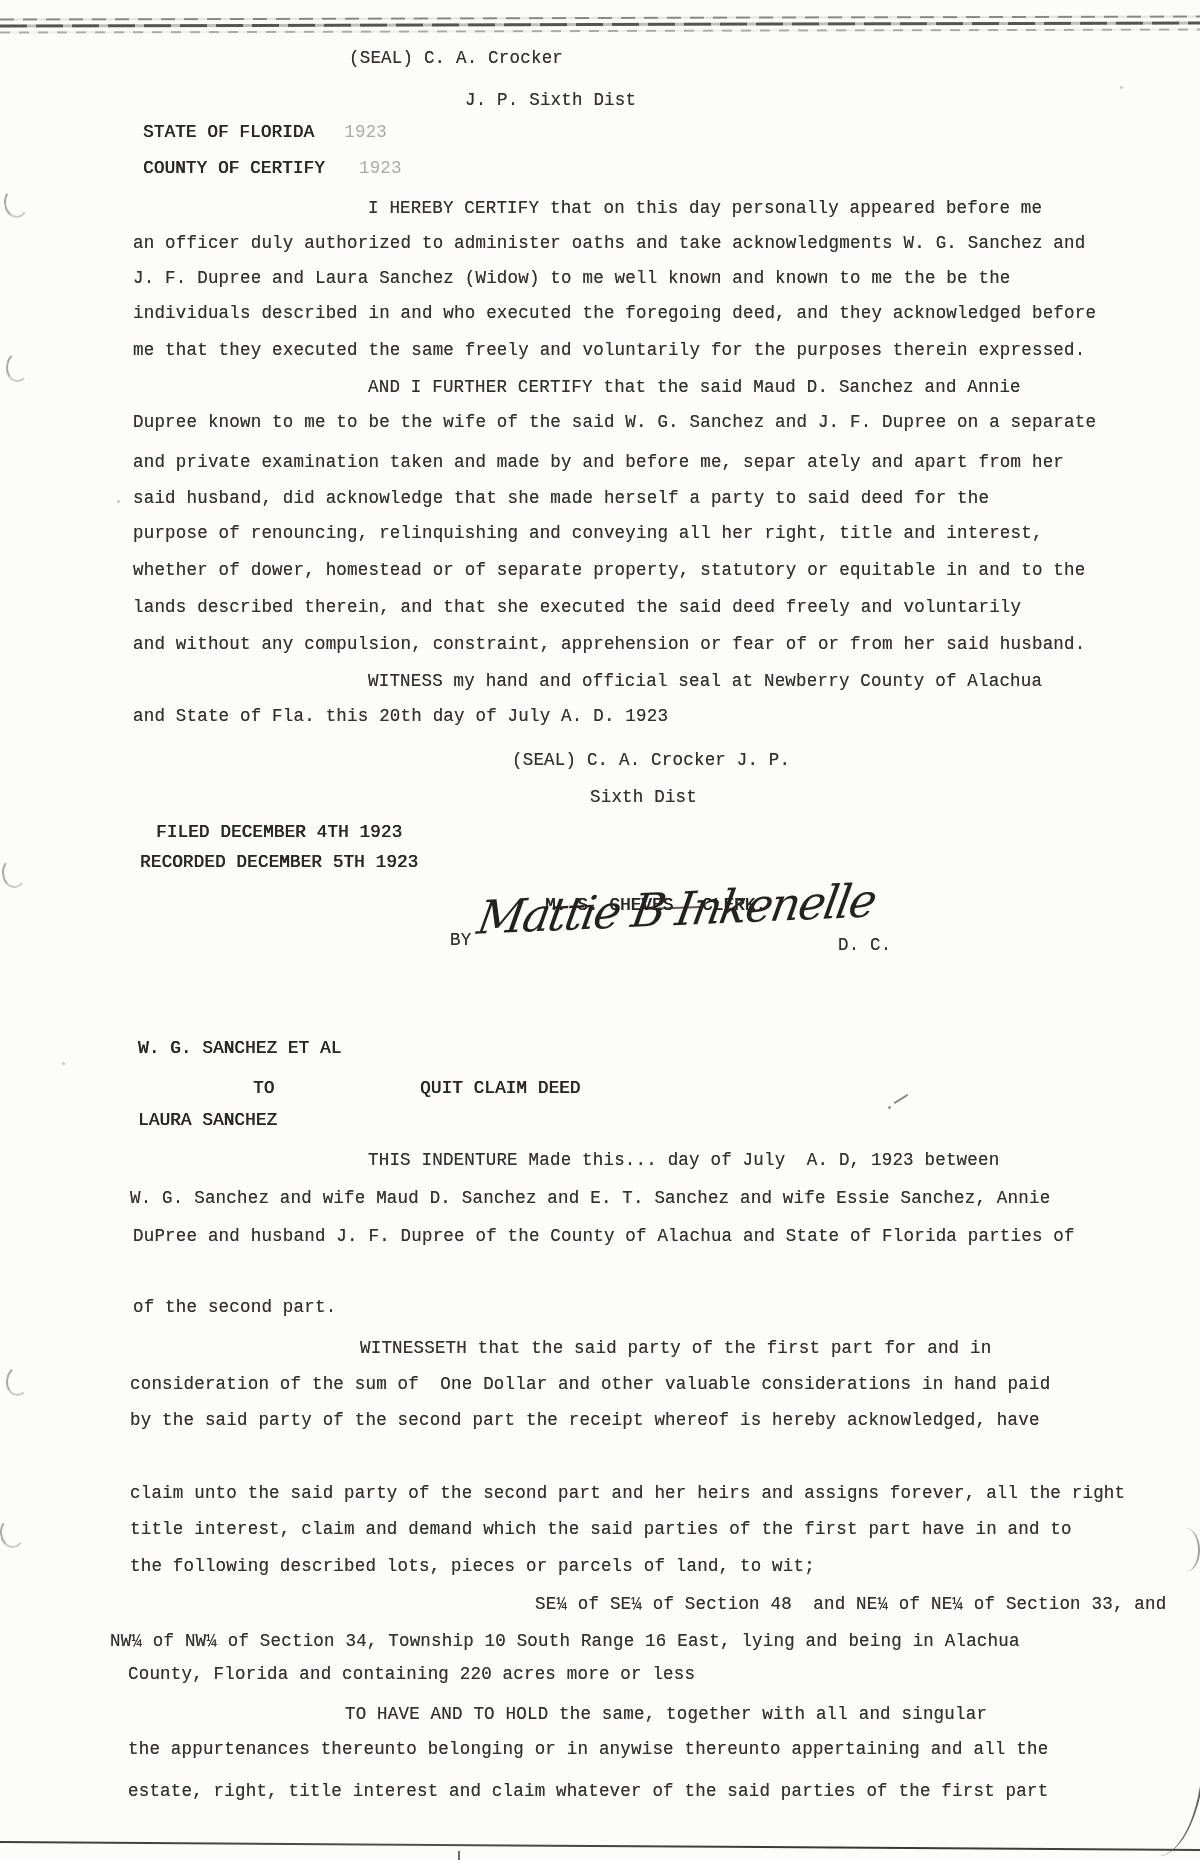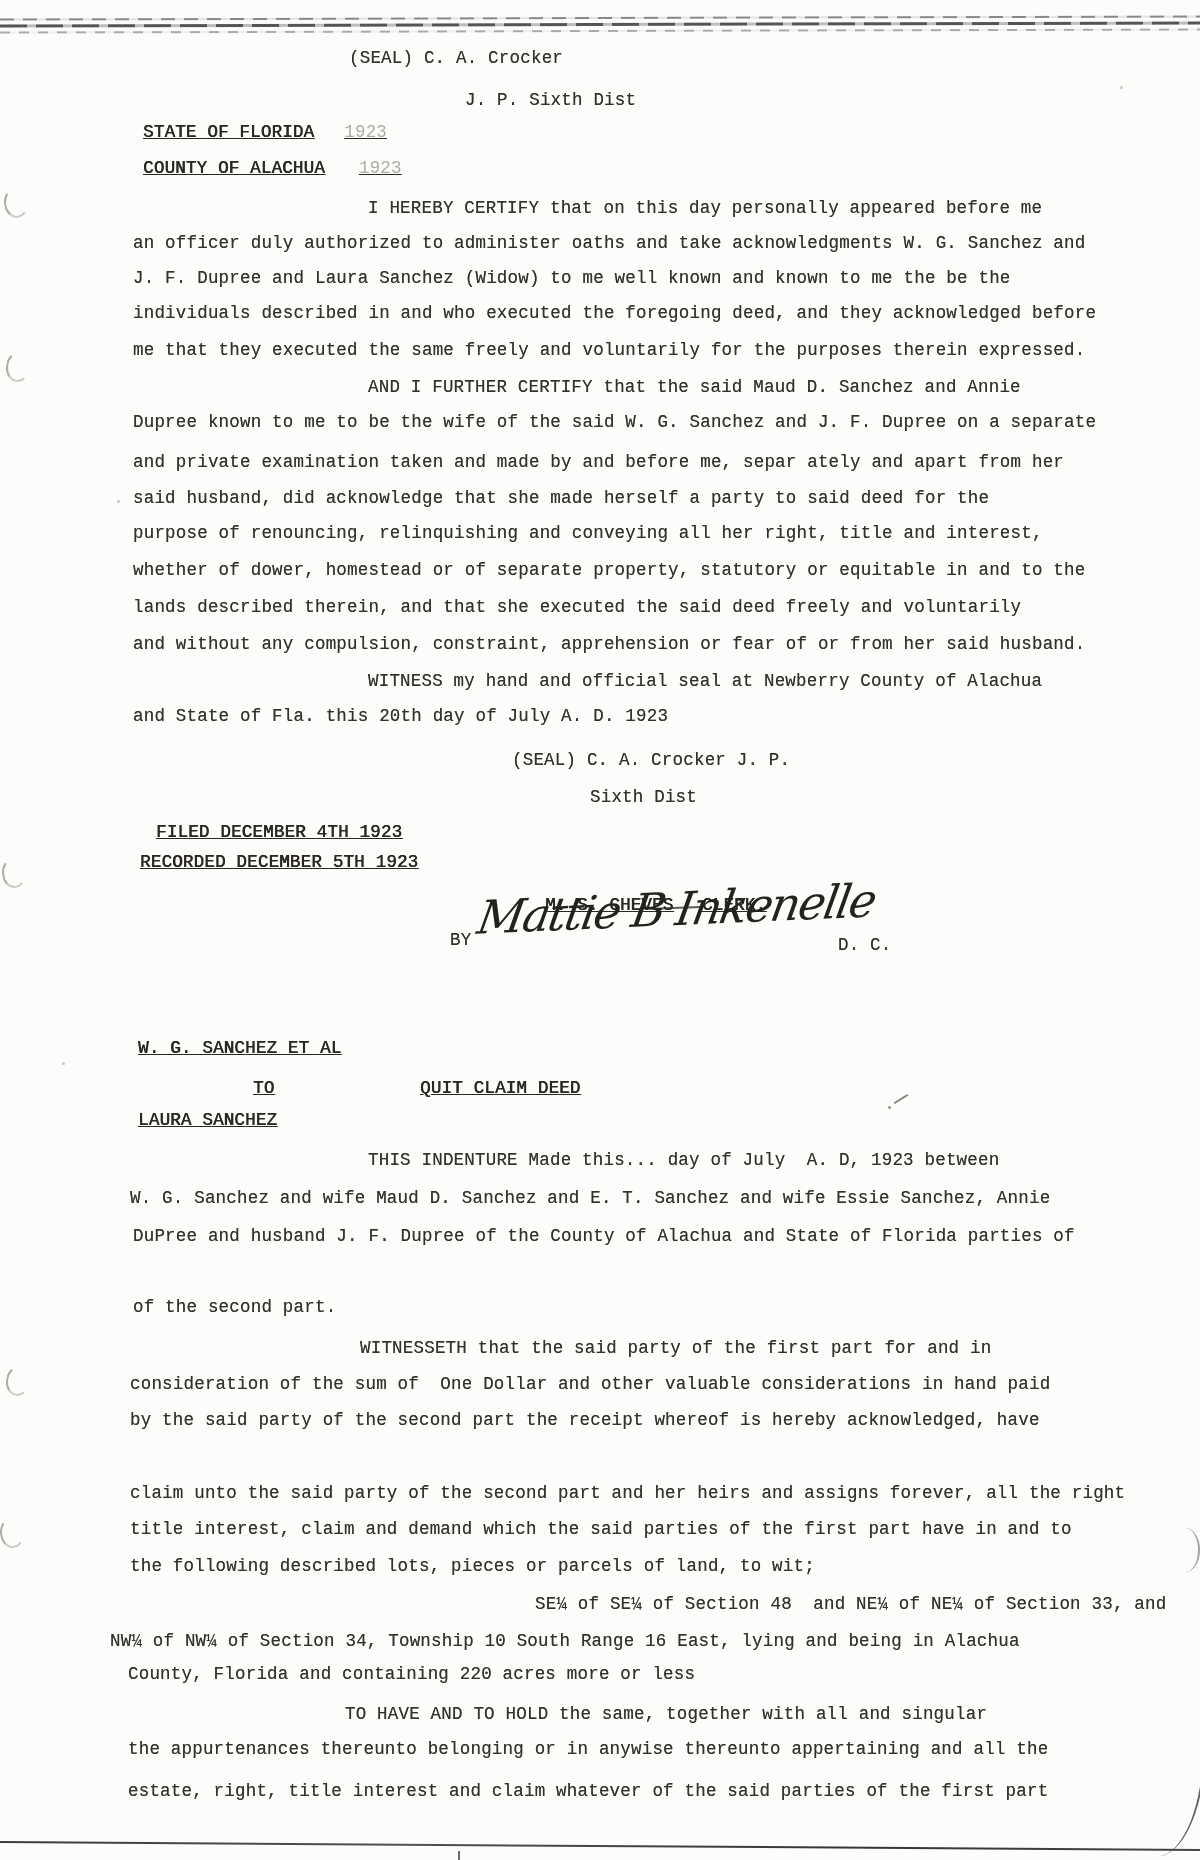--- a/index.html
+++ b/index.html
@@ -6,21 +6,21 @@
   .page{
     position:relative;width:1200px;height:1860px;margin:0 auto;
     background:#fcfcfa;overflow:hidden;
     font-family:"Liberation Mono","DejaVu Sans Mono",monospace;
   }
   .ln{
     position:absolute;white-space:pre;font-size:17.5px;line-height:1.15;
     letter-spacing:.2px;color:#34312d;
     text-shadow:0 0 .5px rgba(45,42,38,.65);
   }
-  .caps{color:#2a2724;text-shadow:.55px 0 currentColor,0 0 .6px rgba(0,0,0,.35);text-decoration:underline;}
+  .caps{color:#2a2724;text-shadow:.55px 0 currentColor,0 0 .6px rgba(0,0,0,.35);}
   .ghost{color:rgba(105,102,98,.55);text-shadow:none;filter:blur(.4px);}
   .script{
     position:absolute;white-space:pre;
     font-family:"DejaVu Serif","Liberation Serif",serif;font-style:italic;
     font-size:46px;color:#24221f;letter-spacing:-2px;
     transform:rotate(-2.5deg) skewX(-12deg);
   }
   .artifact{position:absolute;pointer-events:none;}
   .noiseband{
     top:15px;left:0;width:1200px;height:22px;transform:rotate(-.15deg);
@@ -77,21 +77,21 @@
   <div class="artifact dash"></div>
   <div class="artifact speck" style="top:500px;left:117px"></div>
   <div class="artifact speck" style="top:86px;left:1120px"></div>
   <div class="artifact speck" style="top:1745px;left:210px"></div>
   <div class="artifact speck" style="top:1062px;left:62px"></div>
 
   <div class="ln" style="top:48px;left:349px">(SEAL) C. A. Crocker</div>
   <div class="ln" style="top:90px;left:465px">J. P. Sixth Dist</div>
 
   <div class="ln caps" style="top:122px;left:143px"><span>STATE OF FLORIDA</span><span class="ghost" style="margin-left:30px">1923</span></div>
-  <div class="ln caps" style="top:158px;left:143px"><span>COUNTY OF ALACHUA</span><span class="ghost" style="margin-left:34px">1923</span></div>
+  <div class="ln caps" style="top:158px;left:143px"><span>COUNTY OF CERTIFY</span><span class="ghost" style="margin-left:34px">1923</span></div>
 
   <div class="ln" style="top:198px;left:368px">I HEREBY CERTIFY that on this day personally appeared before me</div>
   <div class="ln" style="top:233px;left:133px">an officer duly authorized to administer oaths and take acknowledgments W. G. Sanchez and</div>
   <div class="ln" style="top:268px;left:133px">J. F. Dupree and Laura Sanchez (Widow) to me well known and known to me the be the</div>
   <div class="ln" style="top:303px;left:133px">individuals described in and who executed the foregoing deed, and they acknowledged before</div>
   <div class="ln" style="top:340px;left:133px">me that they executed the same freely and voluntarily for the purposes therein expressed.</div>
   <div class="ln" style="top:377px;left:368px">AND I FURTHER CERTIFY that the said Maud D. Sanchez and Annie</div>
   <div class="ln" style="top:412px;left:133px">Dupree known to me to be the wife of the said W. G. Sanchez and J. F. Dupree on a separate</div>
   <div class="ln" style="top:452px;left:133px">and private examination taken and made by and before me, separ ately and apart from her</div>
   <div class="ln" style="top:488px;left:133px">said husband, did acknowledge that she made herself a party to said deed for the</div>

